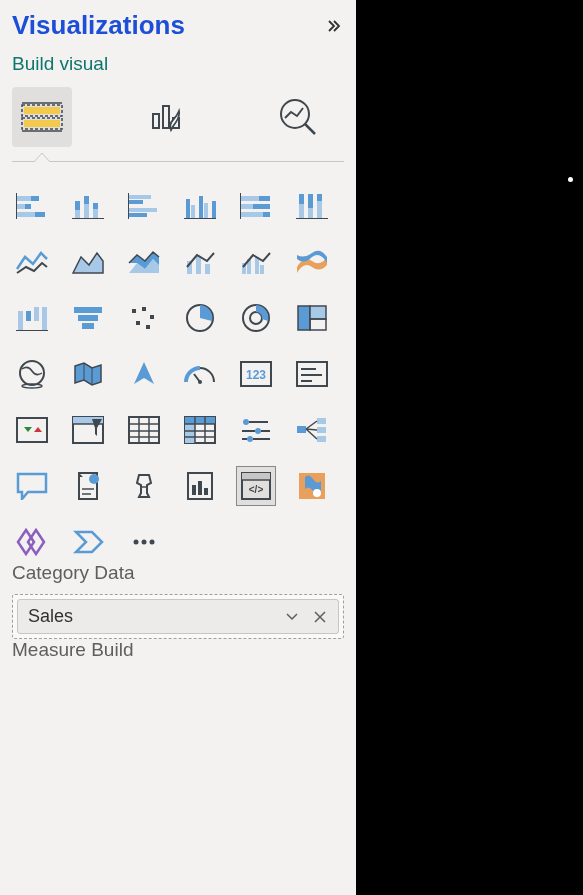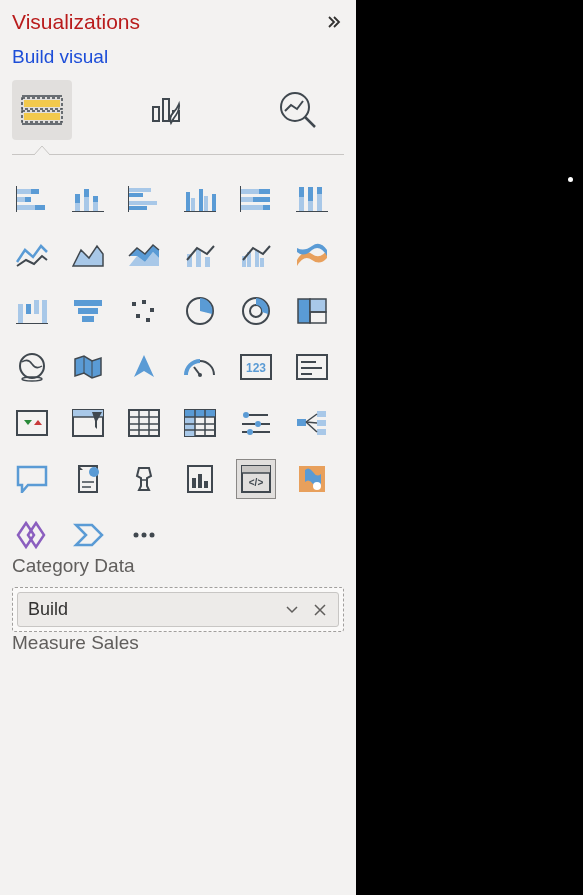--- a/index.html
+++ b/index.html
@@ -31,36 +31,36 @@
       top: 177px;
       right: 10px;
     }
     .pane-header {
       display: flex;
       justify-content: space-between;
       align-items: center;
       margin-bottom: 12px;
     }
     .pane-title {
-      font-size: 21px;
-      font-weight: 400;
-      color: #b91c1c;
+      font-size: 26px;
+      font-weight: 700;
+      color: #1d4ed8;
     }
     .collapse-btn {
       width: 20px;
       height: 20px;
       display: flex;
       align-items: center;
       justify-content: center;
       cursor: pointer;
     }
     .subtitle {
       font-size: 19px;
       font-weight: 400;
-      color: #1d4ed8;
+      color: #0f766e;
       margin-bottom: 10px;
     }
     .tab-row {
       display: flex;
       align-items: center;
       gap: 68px;
       padding: 2px 0 14px 0;
       border-bottom: 1px solid #c8c6c4;
       position: relative;
     }
@@ -504,38 +504,38 @@
         <circle cx="20" cy="4" r="2.5" fill="#40484f"></circle>
       </svg>
     </div>
 
   </div>
 
   <div class="field-section">
     <div class="field-label">Category Data</div>
     <div class="field-well">
       <div class="field-pill">
-        <span>Build</span>
+        <span>Sales</span>
         <div class="pill-actions">
           <div class="pill-btn">
             <svg width="12" height="8" viewBox="0 0 12 8">
               <path d="M1 1 L6 6 L11 1" stroke="#605e5c" stroke-width="1.5" fill="none"></path>
             </svg>
           </div>
           <div class="pill-btn">
             <svg width="12" height="12" viewBox="0 0 12 12">
               <path d="M1 1 L11 11 M11 1 L1 11" stroke="#605e5c" stroke-width="1.5"></path>
             </svg>
           </div>
         </div>
       </div>
     </div>
   </div>
 
   <div class="field-section">
-    <div class="field-label">Measure Sales</div>
+    <div class="field-label">Measure Build</div>
   </div>
 
 </div>
 
 <div class="dark-area">
   <div class="white-dot"></div>
 </div>
 
 </body></html>

